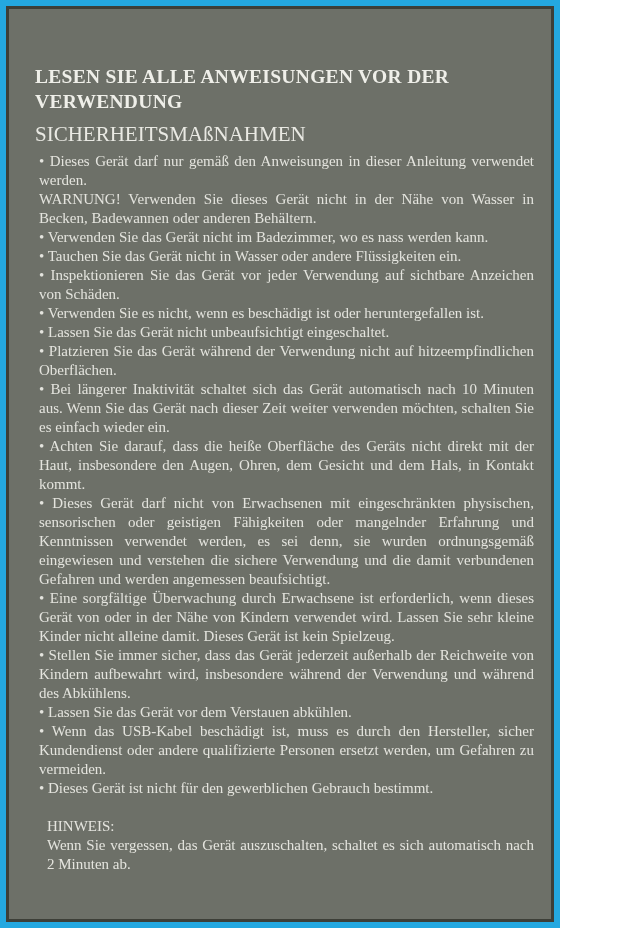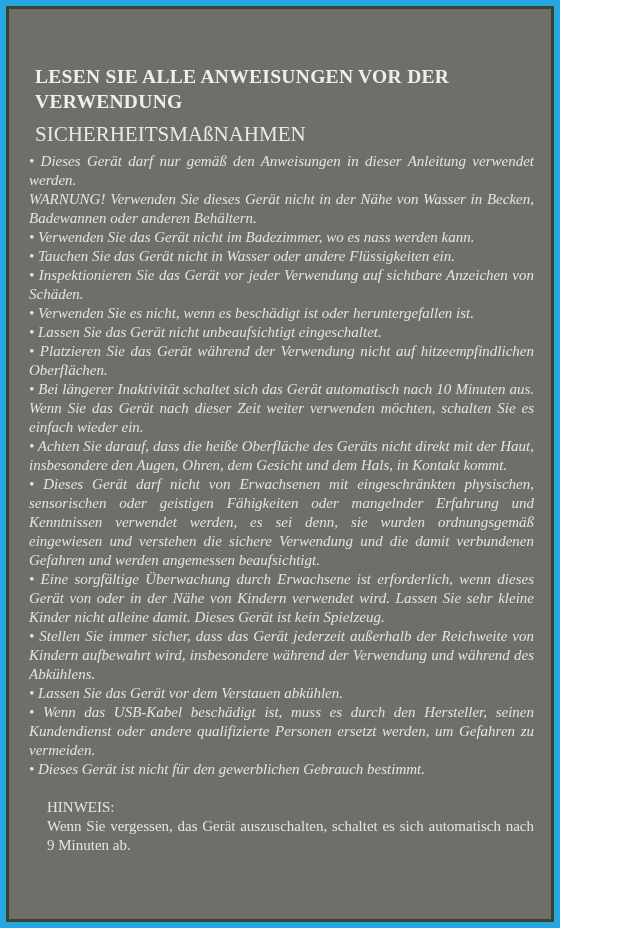--- a/index.html
+++ b/index.html
@@ -32,22 +32,21 @@
     margin: 0;
   }
   .section-title {
     margin: 9px 0 7px 7px;
     font-size: 21px;
     line-height: 22px;
     font-weight: normal;
     color: #e9e9e3;
   }
   .body-text {
-    margin-left: 1px;
-    font-style: italic;
+    margin-left: 11px;
   }
   .body-para {
     margin: 0;
     font-size: 15px;
     line-height: 19px;
     text-align: justify;
     color: var(--text-color, #e4e4de);
   }
   .note {
     margin: 19px 0 0 19px;
@@ -72,22 +71,22 @@
       <p class="body-para">• Inspektionieren Sie das Gerät vor jeder Verwendung auf sichtbare Anzeichen von Schäden.</p>
       <p class="body-para">• Verwenden Sie es nicht, wenn es beschädigt ist oder heruntergefallen ist.</p>
       <p class="body-para">• Lassen Sie das Gerät nicht unbeaufsichtigt eingeschaltet.</p>
       <p class="body-para">• Platzieren Sie das Gerät während der Verwendung nicht auf hitzeempfindlichen Oberflächen.</p>
       <p class="body-para">• Bei längerer Inaktivität schaltet sich das Gerät automatisch nach 10 Minuten aus. Wenn Sie das Gerät nach dieser Zeit weiter verwenden möchten, schalten Sie es einfach wieder ein.</p>
       <p class="body-para">• Achten Sie darauf, dass die heiße Oberfläche des Geräts nicht direkt mit der Haut, insbesondere den Augen, Ohren, dem Gesicht und dem Hals, in Kontakt kommt.</p>
       <p class="body-para">• Dieses Gerät darf nicht von Erwachsenen mit eingeschränkten physischen, sensorischen oder geistigen Fähigkeiten oder mangelnder Erfahrung und Kenntnissen verwendet werden, es sei denn, sie wurden ordnungsgemäß eingewiesen und verstehen die sichere Verwendung und die damit verbundenen Gefahren und werden angemessen beaufsichtigt.</p>
       <p class="body-para">• Eine sorgfältige Überwachung durch Erwachsene ist erforderlich, wenn dieses Gerät von oder in der Nähe von Kindern verwendet wird. Lassen Sie sehr kleine Kinder nicht alleine damit. Dieses Gerät ist kein Spielzeug.</p>
       <p class="body-para">• Stellen Sie immer sicher, dass das Gerät jederzeit außerhalb der Reichweite von Kindern aufbewahrt wird, insbesondere während der Verwendung und während des Abkühlens.</p>
       <p class="body-para">• Lassen Sie das Gerät vor dem Verstauen abkühlen.</p>
-      <p class="body-para">• Wenn das USB-Kabel beschädigt ist, muss es durch den Hersteller, seinen Kundendienst oder andere qualifizierte Personen ersetzt werden, um Gefahren zu vermeiden.</p>
+      <p class="body-para">• Wenn das USB-Kabel beschädigt ist, muss es durch den Hersteller, sicher Kundendienst oder andere qualifizierte Personen ersetzt werden, um Gefahren zu vermeiden.</p>
       <p class="body-para">• Dieses Gerät ist nicht für den gewerblichen Gebrauch bestimmt.</p>
     </div>
 
   <div class="note">
     <p class="body-para">HINWEIS:</p>
-    <p class="body-para">Wenn Sie vergessen, das Gerät auszuschalten, schaltet es sich automatisch nach 9 Minuten ab.</p>
+    <p class="body-para">Wenn Sie vergessen, das Gerät auszuschalten, schaltet es sich automatisch nach 2 Minuten ab.</p>
   </div>
 
 </div>
 
 </body></html>

